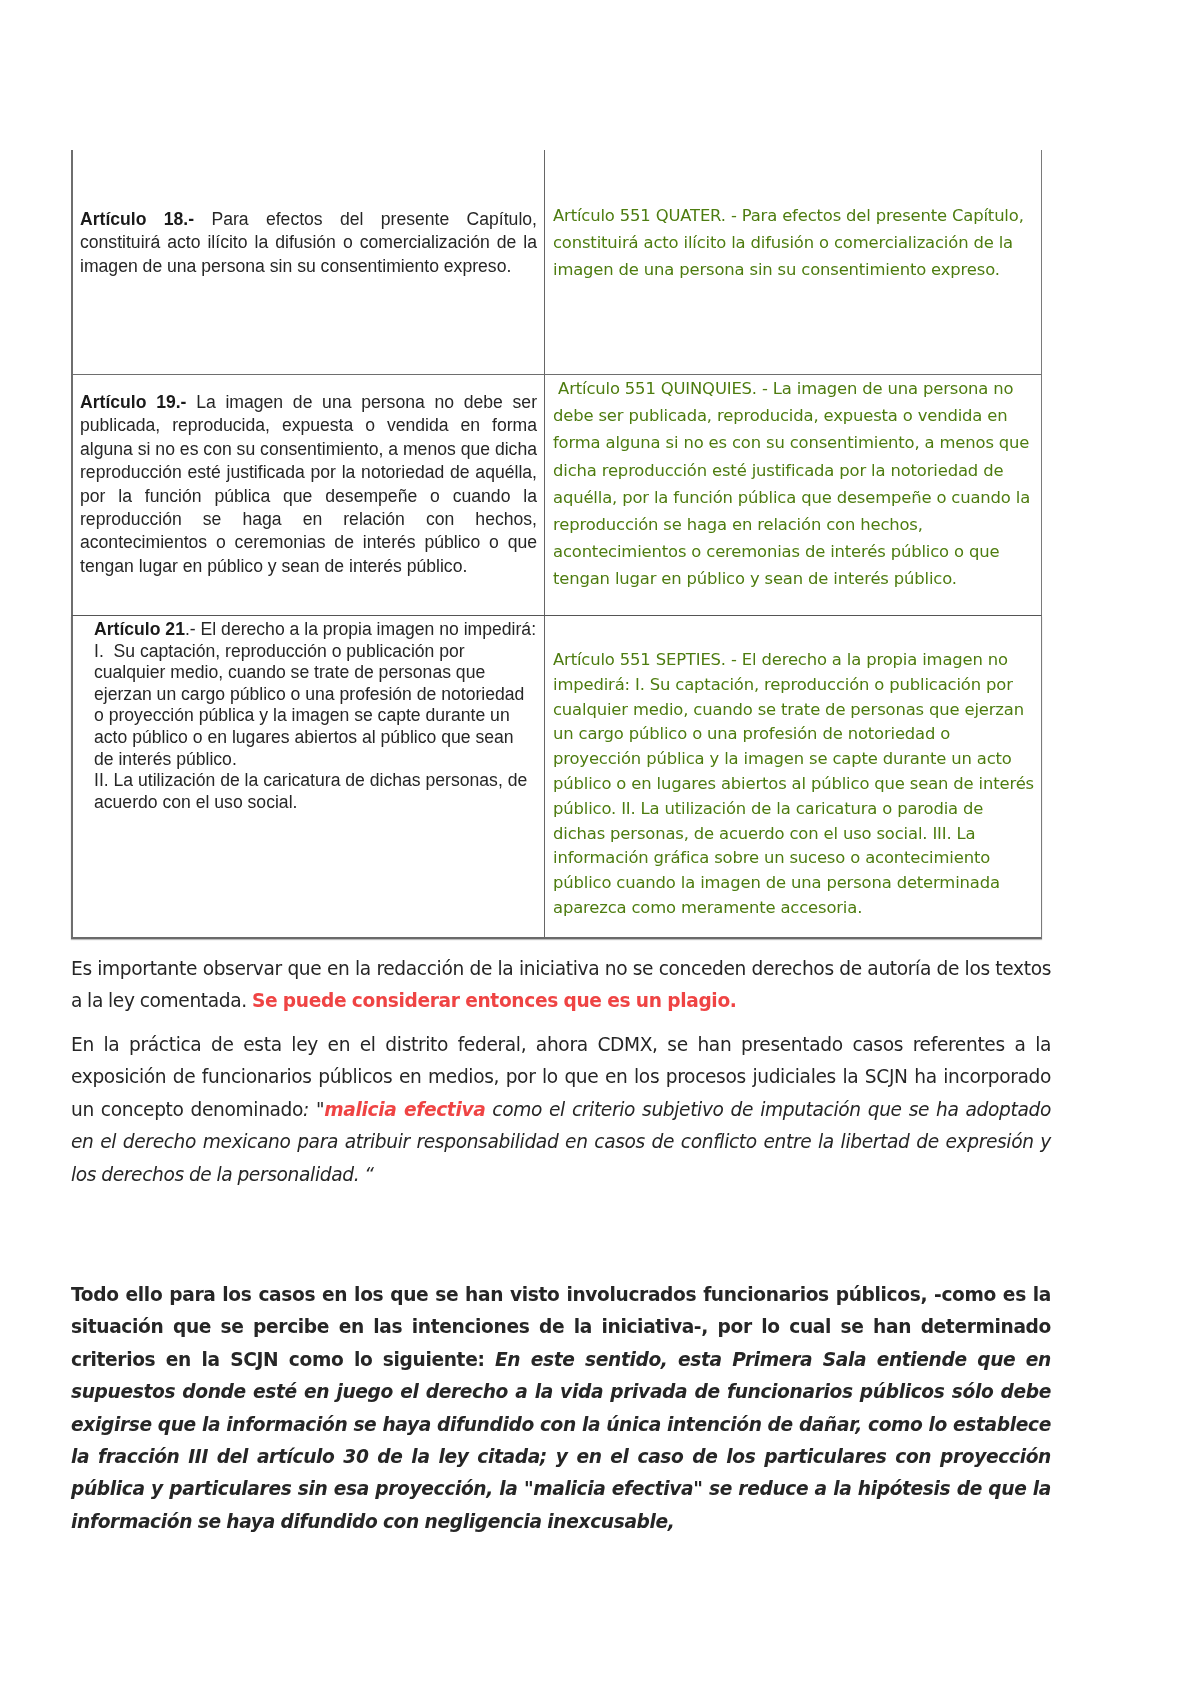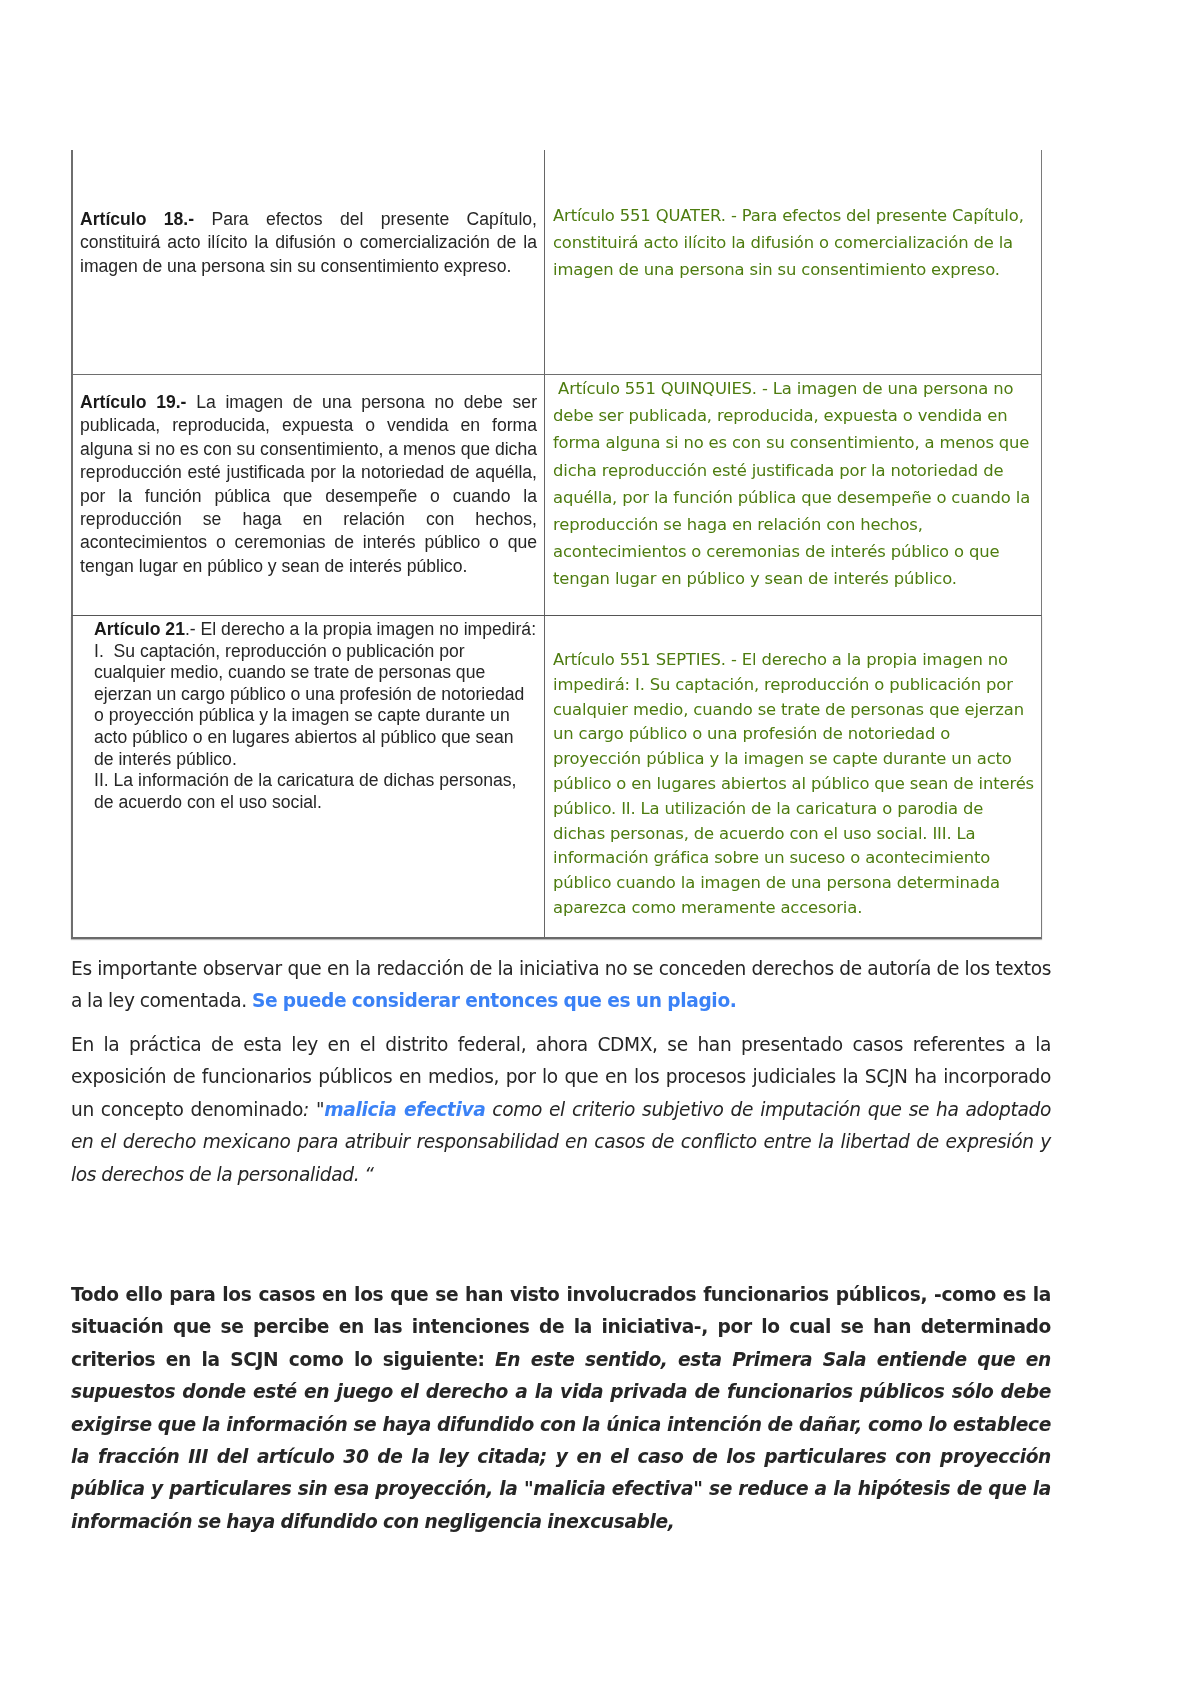--- a/index.html
+++ b/index.html
@@ -28,21 +28,21 @@
     .r3 .cell.left { padding-top: 3px; line-height: 21.7px; padding-left: 21px; }
     .r3 .cell.right { padding-top: 0px; margin-top: 32px; }
 
     
     .body-text { position: absolute; left: 71px; width: 980px; font-family: "DejaVu Sans", sans-serif;
                  font-size: 18.6px; line-height: 32.4px; color: #262626; text-align: justify; letter-spacing: -0.35px; word-spacing: -0.5px; }
     .p1 { top: 953px; }
     .p2 { top: 1029px; }
     .p3 { top: 1279px; font-weight: bold; }
     .body-text i { font-style: italic; }
-    .body-text b { font-weight: bold; color: #3b82f6; }
+    .body-text b { font-weight: bold; color: #ef4444; }
   </style>
 </head>
 <body>
 
 <div class="page">
 
   <div class="cmp-table">
 
     <div class="row r1">
       <div class="cell left">
@@ -58,21 +58,21 @@
         <div class="law-old just"><b>Artículo 19.-</b><span> La imagen de una persona no debe ser publicada, reproducida, expuesta o vendida en forma alguna si no es con su consentimiento, a menos que dicha reproducción esté justificada por la notoriedad de aquélla, por la función pública que desempeñe o cuando la reproducción se haga en relación con hechos, acontecimientos o ceremonias de interés público o que tengan lugar en público y sean de interés público.</span></div>
       </div>
       <div class="cell right">
         <div class="law-new" style="white-space: pre-wrap;"> Artículo 551 QUINQUIES. - La imagen de una persona no debe ser publicada, reproducida, expuesta o vendida en forma alguna si no es con su consentimiento, a menos que dicha reproducción esté justificada por la notoriedad de aquélla, por la función pública que desempeñe o cuando la reproducción se haga en relación con hechos, acontecimientos o ceremonias de interés público o que tengan lugar en público y sean de interés público.</div>
       </div>
     </div>
 
     <div class="row r3">
       <div class="cell left">
         <div class="law-old" style="line-height:21.6px;"><b>Artículo 21</b><span style="white-space: pre-wrap;">.- El derecho a la propia imagen no impedirá: I.  Su captación, reproducción o publicación por cualquier medio, cuando se trate de personas que ejerzan un cargo público o una profesión de notoriedad o proyección pública y la imagen se capte durante un acto público o en lugares abiertos al público que sean de interés público.</span></div>
-        <div class="law-old" style="line-height:21.6px;">II. La información de la caricatura de dichas personas, de acuerdo con el uso social.</div>
+        <div class="law-old" style="line-height:21.6px;">II. La utilización de la caricatura de dichas personas, de acuerdo con el uso social.</div>
       </div>
       <div class="cell right">
         <div class="law-new" style="line-height:24.8px;">Artículo 551 SEPTIES. - El derecho a la propia imagen no impedirá: I. Su captación, reproducción o publicación por cualquier medio, cuando se trate de personas que ejerzan un cargo público o una profesión de notoriedad o proyección pública y la imagen se capte durante un acto público o en lugares abiertos al público que sean de interés público. II. La utilización de la caricatura o parodia de dichas personas, de acuerdo con el uso social. III. La información gráfica sobre un suceso o acontecimiento público cuando la imagen de una persona determinada aparezca como meramente accesoria.</div>
       </div>
     </div>
 
   </div>
 
   <p class="body-text p1" style="margin:0;"><span>Es importante observar que en la redacción de la iniciativa no se conceden derechos de autoría de los textos a la ley comentada. </span><b>Se puede considerar entonces que es un plagio.</b></p>
 

